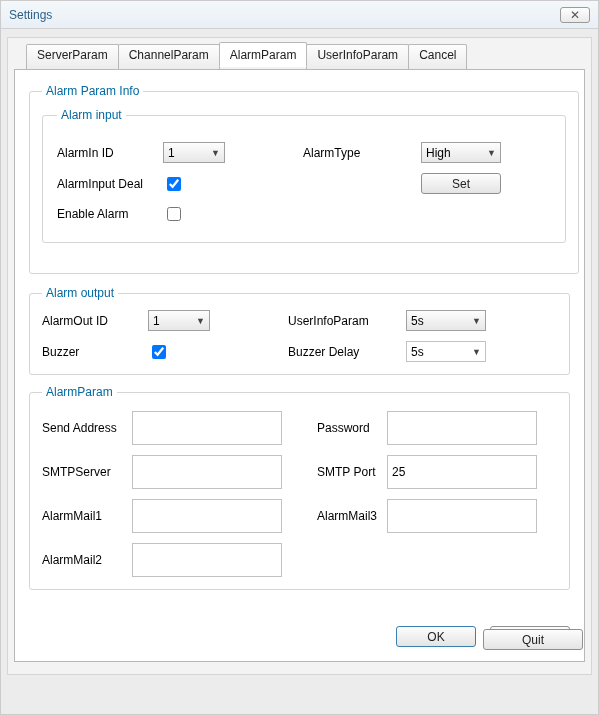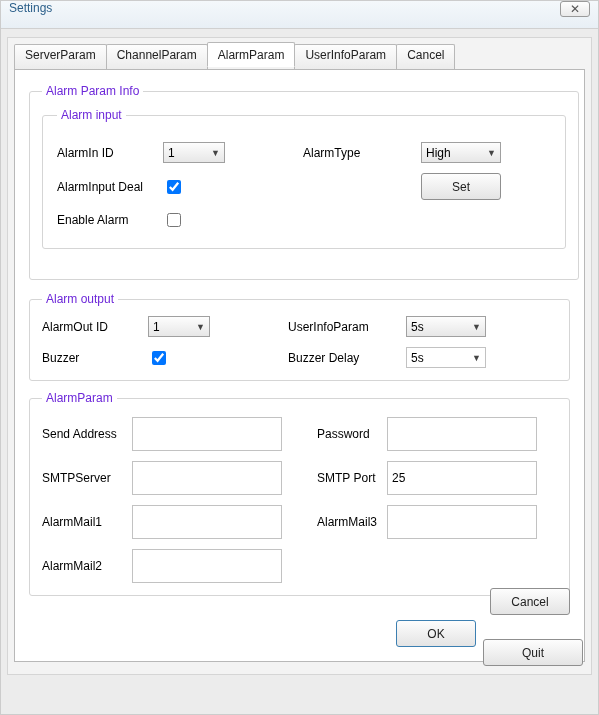--- a/index.html
+++ b/index.html
@@ -12,21 +12,21 @@
     padding: 0;
     width: 599px;
     height: 715px;
     background: #ececec;
     border: 1px solid #ccc;
   }
   .titlebar {
     height: 28px;
     background: linear-gradient(#f4f8fb, #e8eff5);
     display: flex;
-    align-items: flex-start;
+    align-items: center;
     justify-content: space-between;
     padding: 0 8px;
     border-bottom: 1px solid #d0d0d0;
   }
   .titlebar .title {
     color: #2b5f8a;
   }
   .close-btn {
     width: 30px;
     height: 16px;
@@ -45,21 +45,21 @@
   }
   .panel {
     border: 1px solid #d5d5d5;
     background: #f3f3f3;
     height: 638px;
     position: relative;
     padding-top: 6px;
   }
   .tabs {
     display: flex;
-    margin-left: 6px;
+    margin-left: 18px;
     position: relative;
     z-index: 2;
   }
   .tab {
     border: 1px solid #b8b8b8;
     border-bottom: none;
     background: linear-gradient(#fdfdfd, #ececec);
     padding: 3px 10px 4px 10px;
     margin-right: -1px;
     border-radius: 2px 2px 0 0;
@@ -87,21 +87,21 @@
     margin: 0 0 18px 0;
     padding: 2px 12px 12px 12px;
     background: #fafafa00;
   }
   fieldset.inner {
     margin-top: 8px;
     padding: 6px 14px 18px 14px;
   }
   legend {
     padding: 0 4px;
-    color: #6d28d9;
+    color: #0369a1;
   }
   .row {
     display: flex;
     align-items: center;
     margin-top: 10px;
   }
   .label {
     display: inline-block;
   }
   .col1l { width: 106px; }
@@ -113,33 +113,32 @@
     border: 1px solid #c2c2c2;
     background: #fff;
     padding: 16px 4px;
     width: 150px;
   }
   input[type="checkbox"] {
     width: 14px;
     height: 14px;
   }
   .btn {
-    height: 27px;
+    height: 21px;
     min-width: 80px;
     padding: 0 10px;
     border: 1px solid #8f8f8f;
     border-radius: 3px;
     background: linear-gradient(#fdfdfd, #e4e4e4);
     color: #222;
     cursor: pointer;
   }
   .btn.primary {
     border: 1px solid #3c7fb1;
     min-width: 80px;
-    margin-top: 32px;
   }
   .sel-wrap {
     display:inline-flex;
     align-items:center;
     border:1px solid #a0a0a0;
     background: linear-gradient(#fdfdfd,#e7e7e7);
     height:21px;
     width:62px;
     padding:0 4px;
     justify-content:space-between;
@@ -161,21 +160,21 @@
   .ok-cancel {
     position: absolute;
     bottom: 14px;
     right: 14px;
     display: flex;
     gap: 14px;
   }
   .quit-wrap {
     position: absolute;
     right: 8px;
-    bottom: 8px;
+    bottom: 24px;
   }
 </style>
 </head>
 <body>
 
 <div class="titlebar">
   <span class="title">Settings</span>
   <div class="close-btn">
     <span>✕</span>
   </div>

